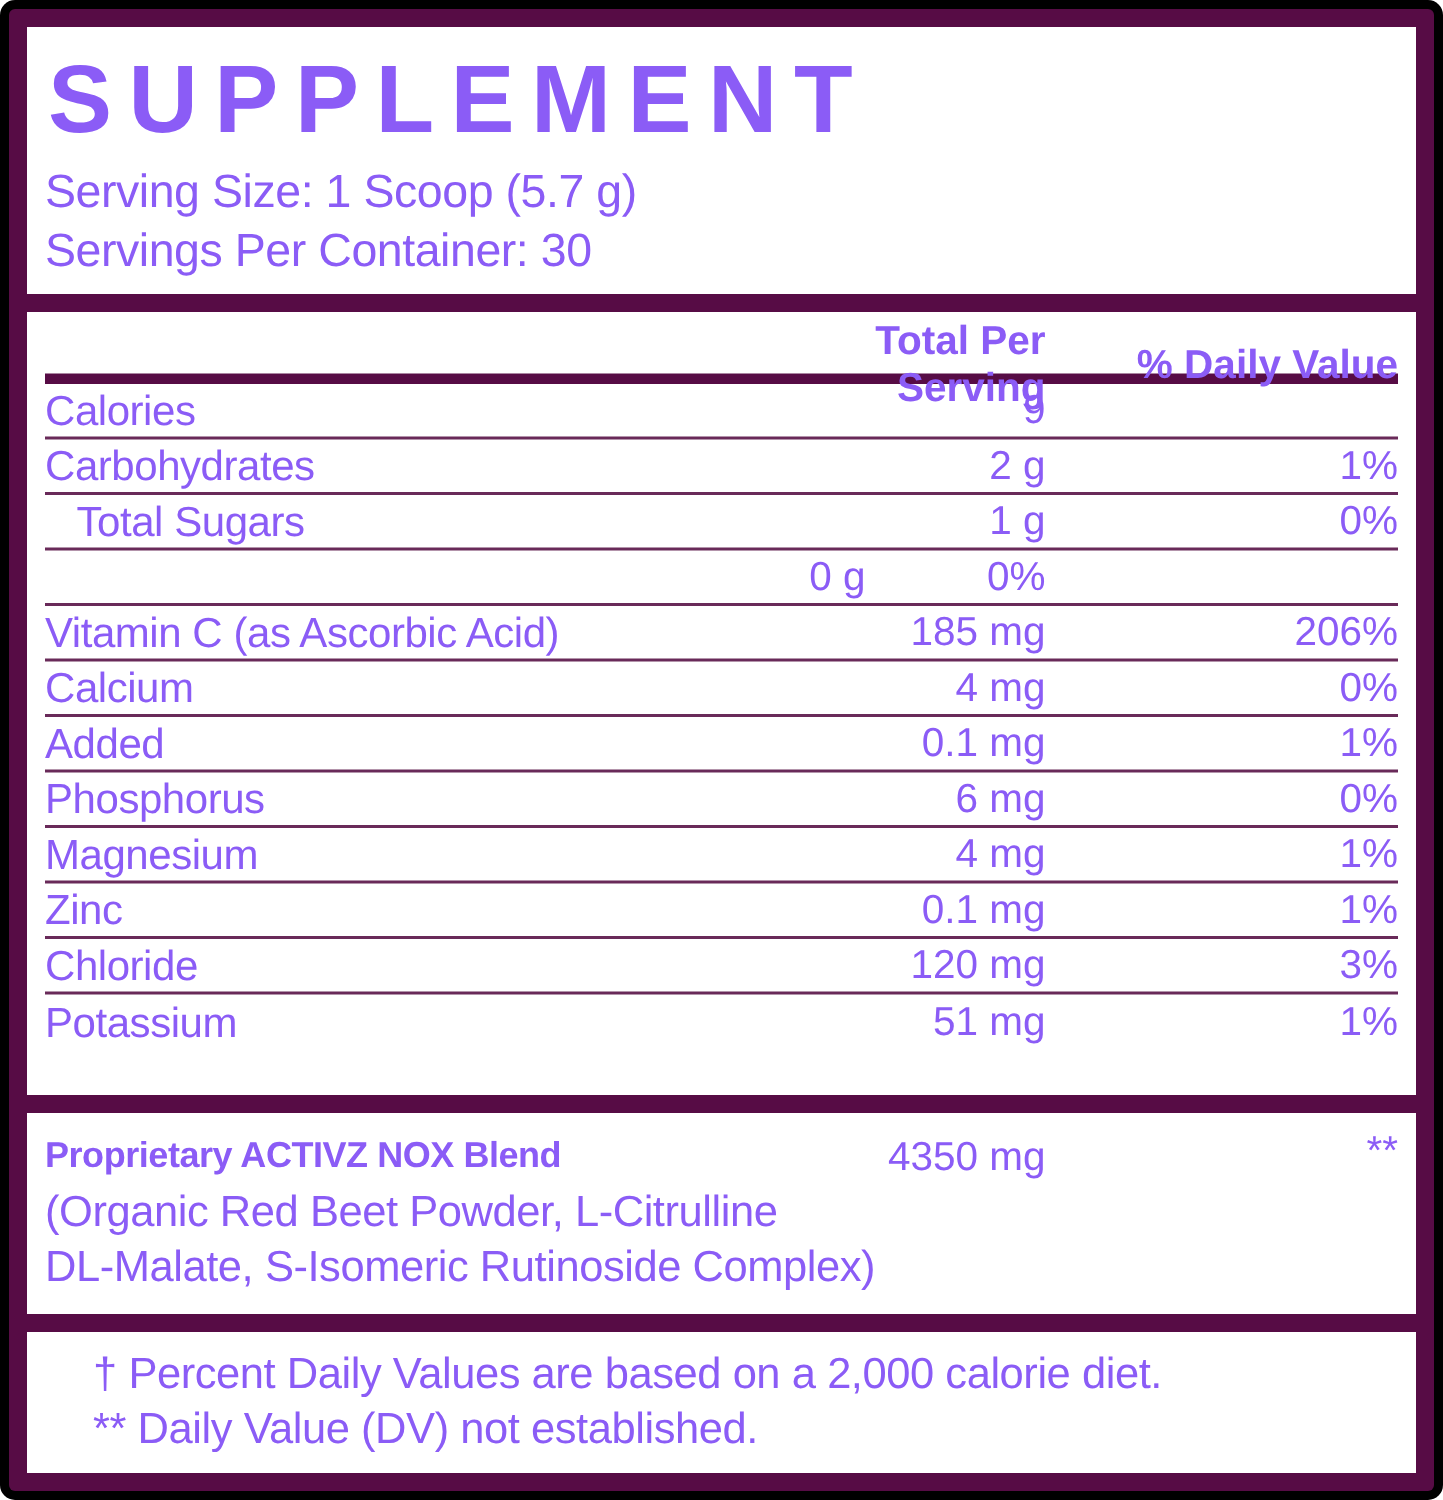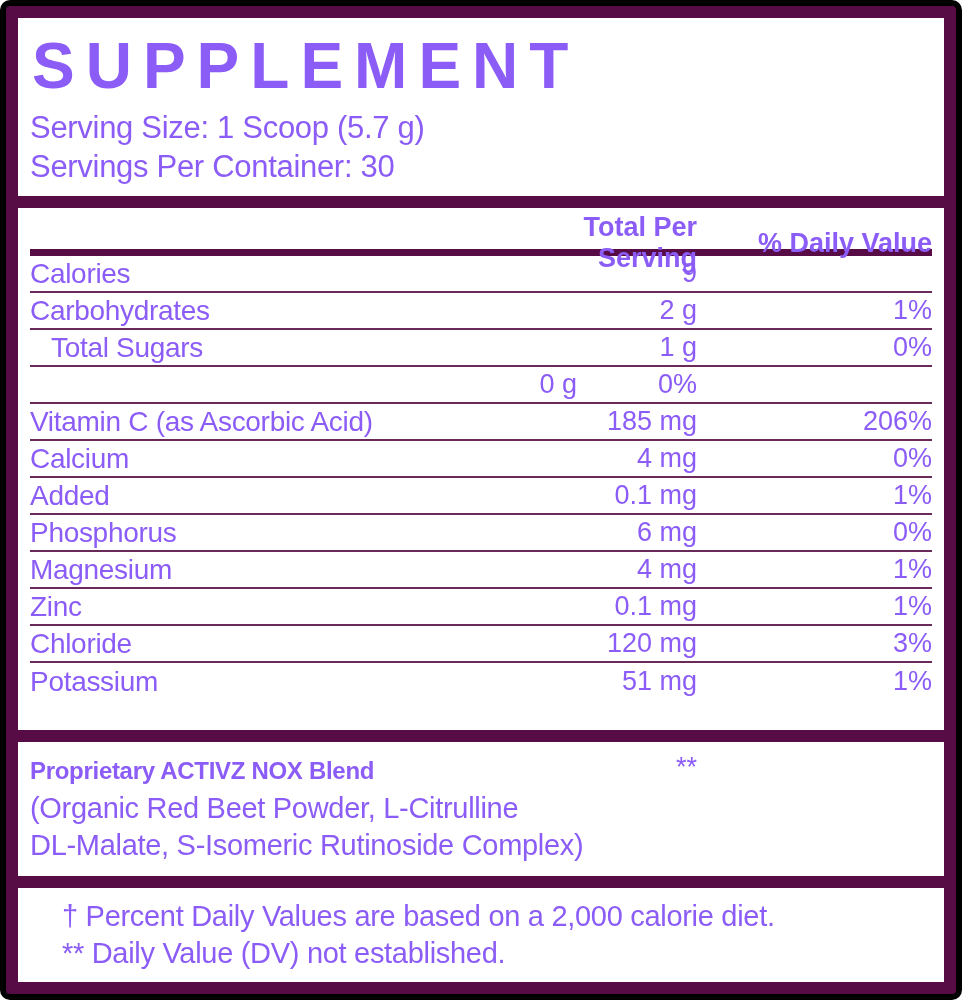--- a/index.html
+++ b/index.html
@@ -166,20 +166,21 @@
       <div class="t-grid t-row">
         <div class="col-label">Potassium</div>
         <div class="col-amount">51 mg</div>
         <div class="col-dv">1%</div>
       </div>
     </section>
 
     <section class="box box-blend">
       <div class="blend-row">
         <div class="blend-name">Proprietary ACTIVZ NOX Blend</div>
+        <div class="blend-amount">4350 mg</div>
         <div class="blend-dv">**</div>
       </div>
       <div class="blend-desc">(Organic Red Beet Powder, L-Citrulline</div>
       <div class="blend-desc">DL-Malate, S-Isomeric Rutinoside Complex)</div>
     </section>
 
     <section class="box box-foot">
       <div class="footnote">† Percent Daily Values are based on a 2,000 calorie diet.</div>
       <div class="footnote">** Daily Value (DV) not established.</div>
     </section>

